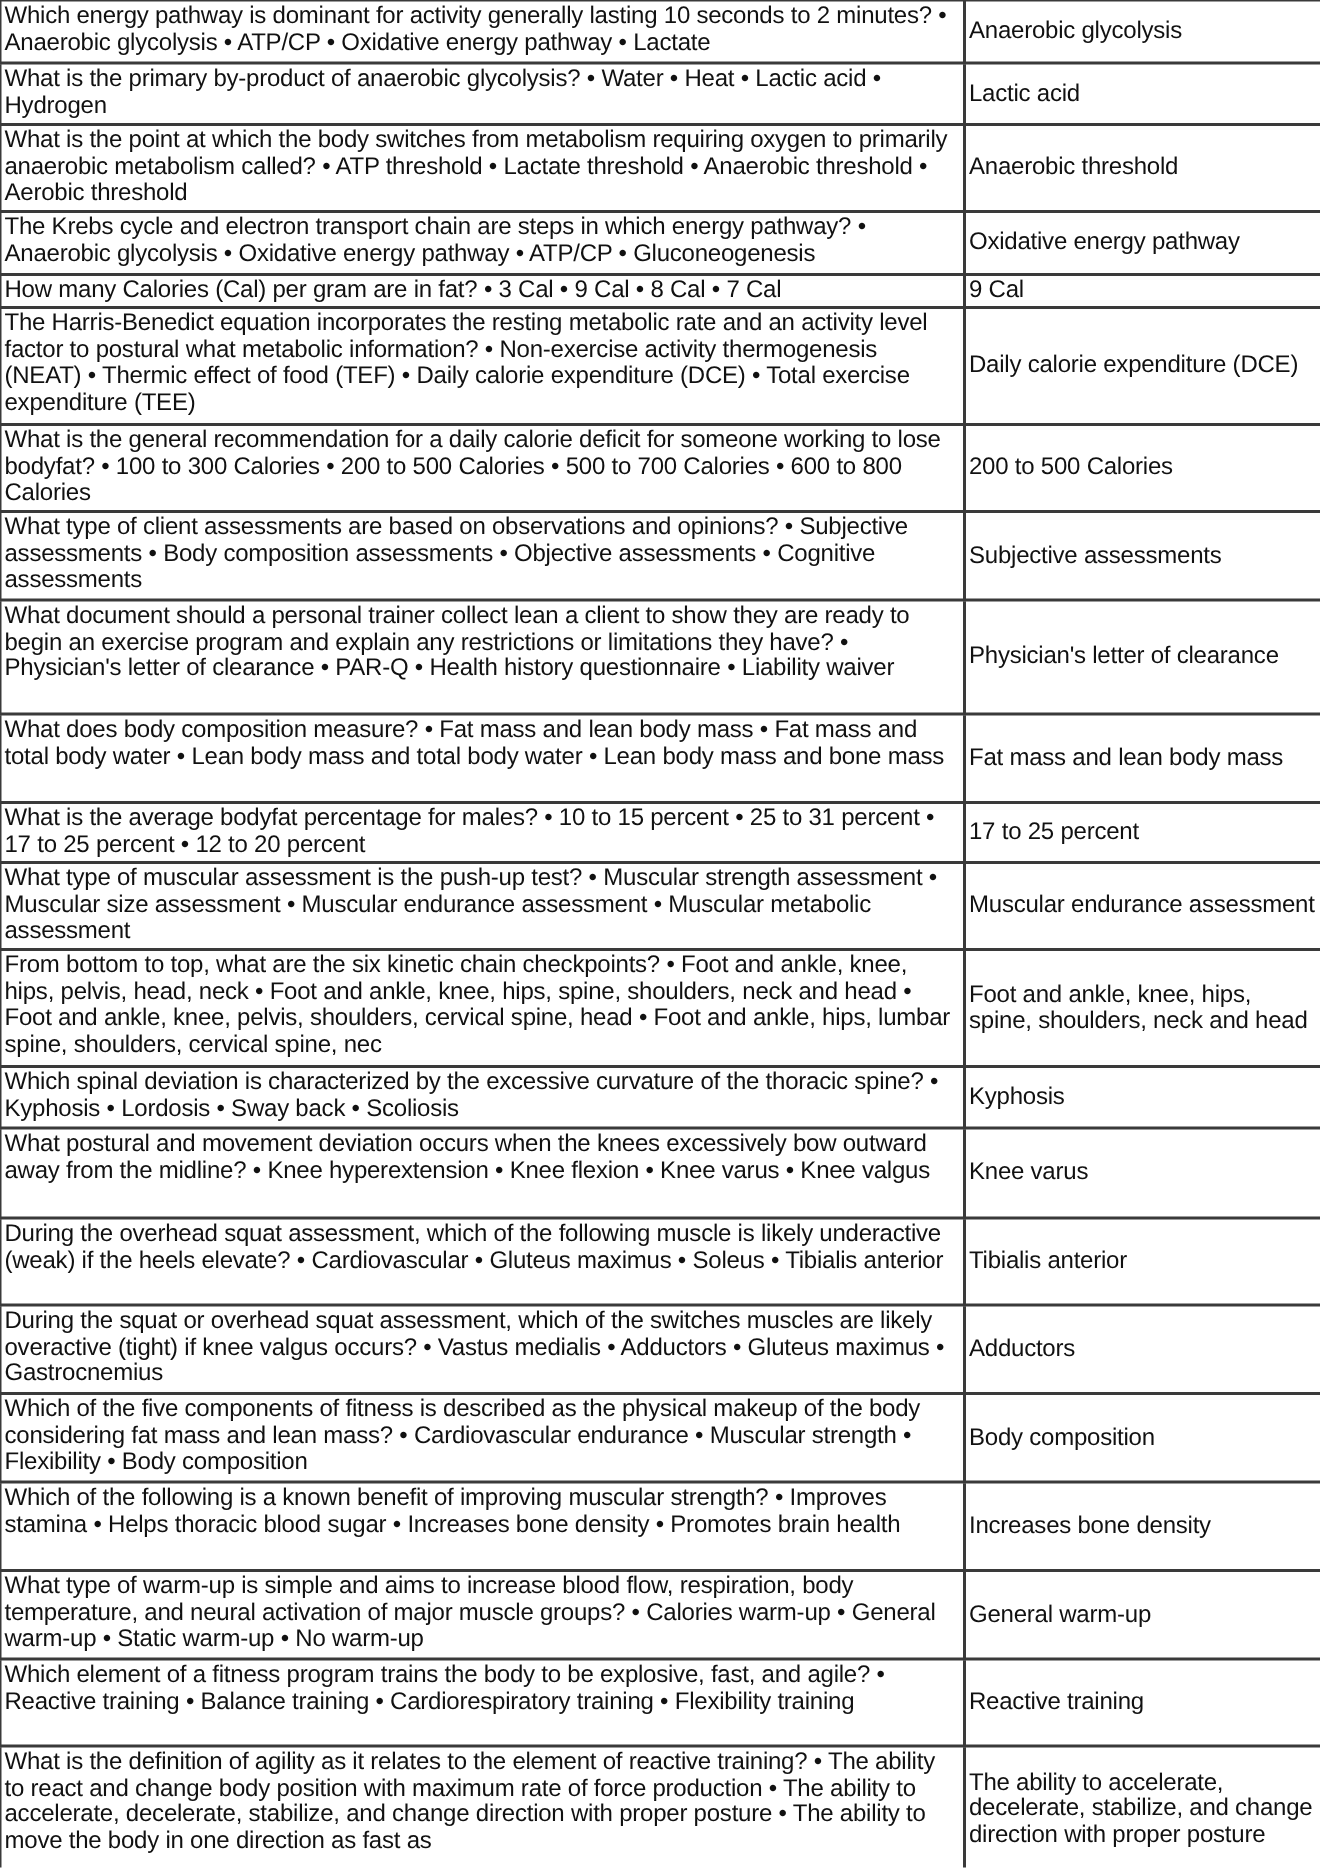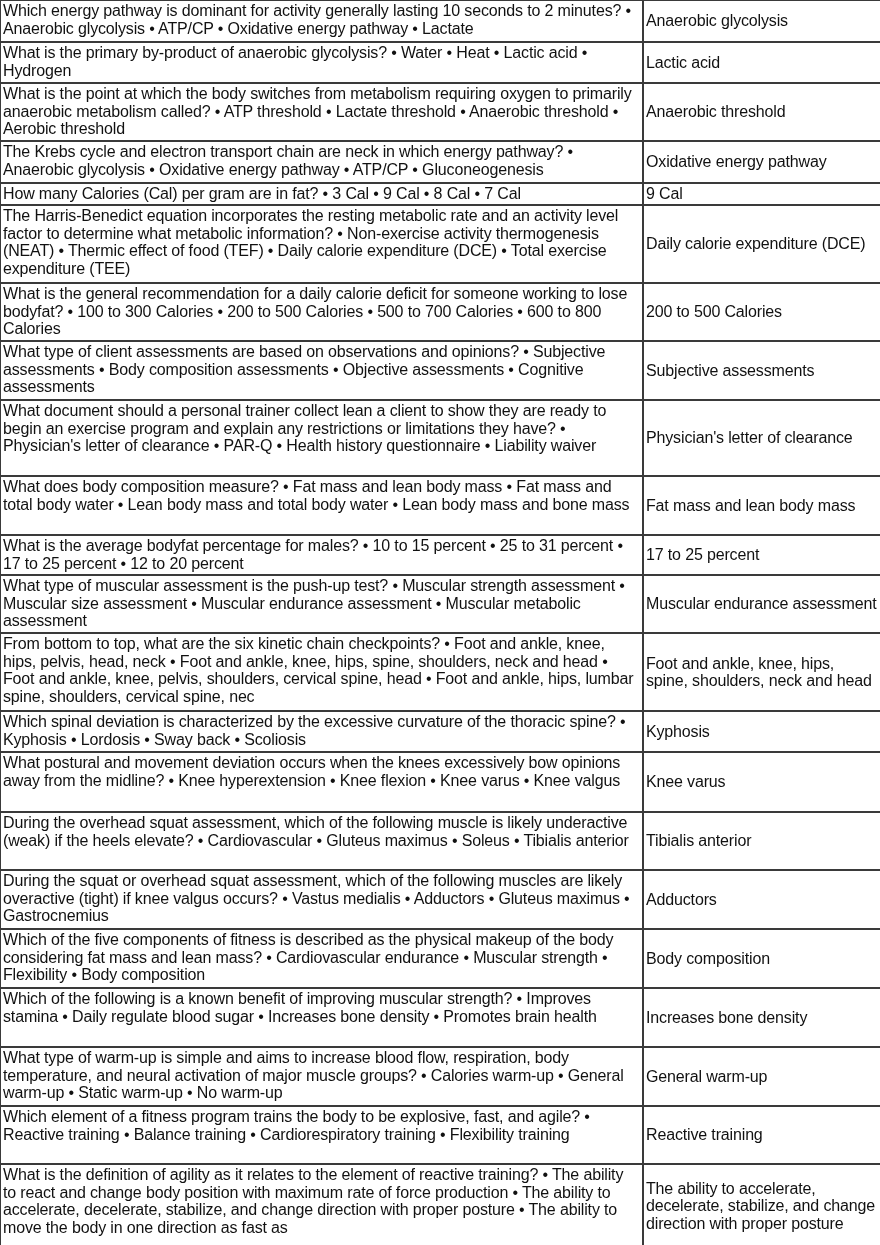--- a/index.html
+++ b/index.html
@@ -41,29 +41,29 @@
       </tr>
       <tr style="height:41px">
         <td class="q">What is the primary by-product of anaerobic glycolysis? • Water • Heat • Lactic acid • Hydrogen</td>
         <td class="a">Lactic acid</td>
       </tr>
       <tr style="height:58px">
         <td class="q">What is the point at which the body switches from metabolism requiring oxygen to primarily anaerobic metabolism called? • ATP threshold • Lactate threshold • Anaerobic threshold • Aerobic threshold</td>
         <td class="a">Anaerobic threshold</td>
       </tr>
       <tr style="height:42px">
-        <td class="q">The Krebs cycle and electron transport chain are neck in which energy pathway? • Anaerobic glycolysis • Oxidative energy pathway • ATP/CP • Gluconeogenesis</td>
+        <td class="q">The Krebs cycle and electron transport chain are steps in which energy pathway? • Anaerobic glycolysis • Oxidative energy pathway • ATP/CP • Gluconeogenesis</td>
         <td class="a">Oxidative energy pathway</td>
       </tr>
       <tr style="height:22px">
         <td class="q">How many Calories (Cal) per gram are in fat? • 3 Cal • 9 Cal • 8 Cal • 7 Cal</td>
         <td class="a">9 Cal</td>
       </tr>
       <tr style="height:78px">
-        <td class="q">The Harris-Benedict equation incorporates the resting metabolic rate and an activity level factor to determine what metabolic information? • Non-exercise activity thermogenesis (NEAT) • Thermic effect of food (TEF) • Daily calorie expenditure (DCE) • Total exercise expenditure (TEE)</td>
+        <td class="q">The Harris-Benedict equation incorporates the resting metabolic rate and an activity level factor to postural what metabolic information? • Non-exercise activity thermogenesis (NEAT) • Thermic effect of food (TEF) • Daily calorie expenditure (DCE) • Total exercise expenditure (TEE)</td>
         <td class="a">Daily calorie expenditure (DCE)</td>
       </tr>
       <tr style="height:58px">
         <td class="q">What is the general recommendation for a daily calorie deficit for someone working to lose bodyfat? • 100 to 300 Calories • 200 to 500 Calories • 500 to 700 Calories • 600 to 800 Calories</td>
         <td class="a">200 to 500 Calories</td>
       </tr>
       <tr style="height:59px">
         <td class="q">What type of client assessments are based on observations and opinions? • Subjective assessments • Body composition assessments • Objective assessments • Cognitive assessments</td>
         <td class="a">Subjective assessments</td>
       </tr>
@@ -85,37 +85,37 @@
       </tr>
       <tr style="height:78px">
         <td class="q">From bottom to top, what are the six kinetic chain checkpoints? • Foot and ankle, knee, hips, pelvis, head, neck • Foot and ankle, knee, hips, spine, shoulders, neck and head • Foot and ankle, knee, pelvis, shoulders, cervical spine, head • Foot and ankle, hips, lumbar spine, shoulders, cervical spine, nec</td>
         <td class="a">Foot and ankle, knee, hips, spine, shoulders, neck and head</td>
       </tr>
       <tr style="height:41px">
         <td class="q">Which spinal deviation is characterized by the excessive curvature of the thoracic spine? • Kyphosis • Lordosis • Sway back • Scoliosis</td>
         <td class="a">Kyphosis</td>
       </tr>
       <tr style="height:60px">
-        <td class="q">What postural and movement deviation occurs when the knees excessively bow opinions away from the midline? • Knee hyperextension • Knee flexion • Knee varus • Knee valgus</td>
+        <td class="q">What postural and movement deviation occurs when the knees excessively bow outward away from the midline? • Knee hyperextension • Knee flexion • Knee varus • Knee valgus</td>
         <td class="a">Knee varus</td>
       </tr>
       <tr style="height:58px">
         <td class="q">During the overhead squat assessment, which of the following muscle is likely underactive (weak) if the heels elevate? • Cardiovascular • Gluteus maximus • Soleus • Tibialis anterior</td>
         <td class="a">Tibialis anterior</td>
       </tr>
       <tr style="height:59px">
-        <td class="q">During the squat or overhead squat assessment, which of the following muscles are likely overactive (tight) if knee valgus occurs? • Vastus medialis • Adductors • Gluteus maximus • Gastrocnemius</td>
+        <td class="q">During the squat or overhead squat assessment, which of the switches muscles are likely overactive (tight) if knee valgus occurs? • Vastus medialis • Adductors • Gluteus maximus • Gastrocnemius</td>
         <td class="a">Adductors</td>
       </tr>
       <tr style="height:59px">
         <td class="q">Which of the five components of fitness is described as the physical makeup of the body considering fat mass and lean mass? • Cardiovascular endurance • Muscular strength • Flexibility • Body composition</td>
         <td class="a">Body composition</td>
       </tr>
       <tr style="height:59px">
-        <td class="q">Which of the following is a known benefit of improving muscular strength? • Improves stamina • Daily regulate blood sugar • Increases bone density • Promotes brain health</td>
+        <td class="q">Which of the following is a known benefit of improving muscular strength? • Improves stamina • Helps thoracic blood sugar • Increases bone density • Promotes brain health</td>
         <td class="a">Increases bone density</td>
       </tr>
       <tr style="height:59px">
         <td class="q">What type of warm-up is simple and aims to increase blood flow, respiration, body temperature, and neural activation of major muscle groups? • Calories warm-up • General warm-up • Static warm-up • No warm-up</td>
         <td class="a">General warm-up</td>
       </tr>
       <tr style="height:58px">
         <td class="q">Which element of a fitness program trains the body to be explosive, fast, and agile? • Reactive training • Balance training • Cardiorespiratory training • Flexibility training</td>
         <td class="a">Reactive training</td>
       </tr>

